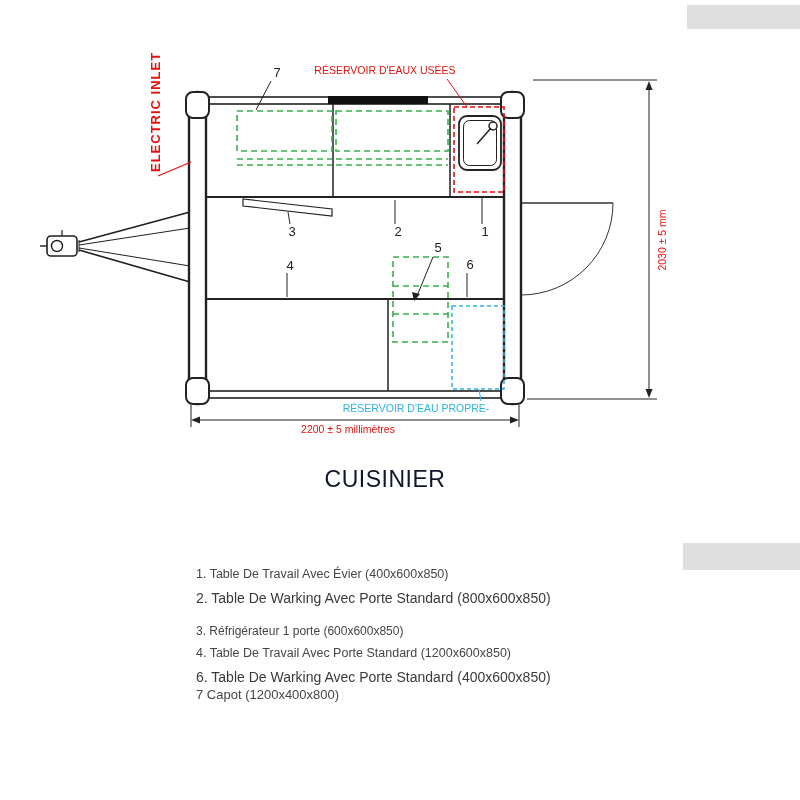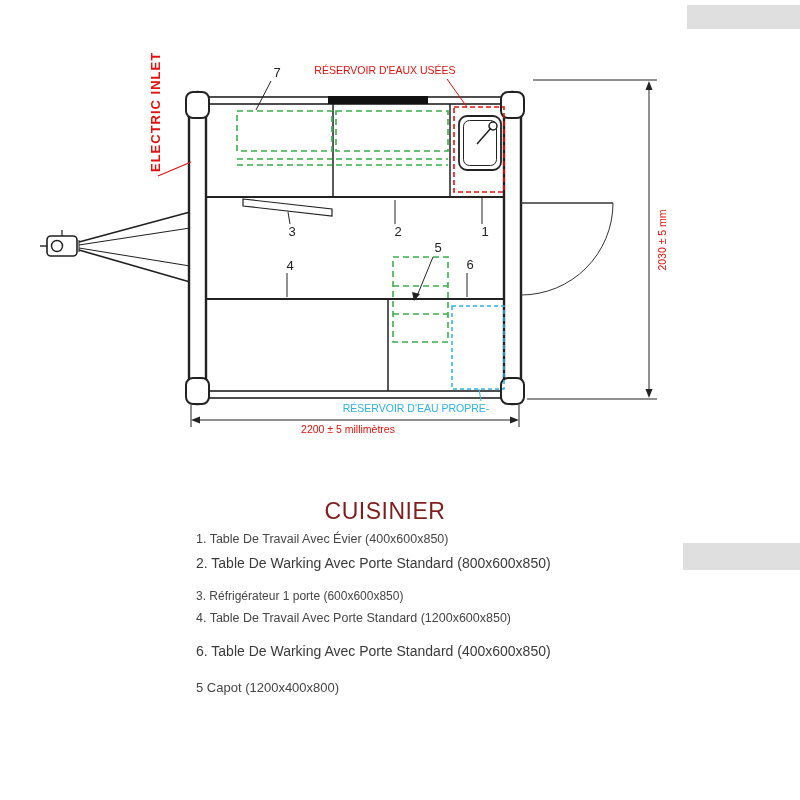--- a/index.html
+++ b/index.html
@@ -6,34 +6,34 @@
   body{
     width:800px;height:800px;background:#ffffff;overflow:hidden;
     font-family:"Liberation Sans", sans-serif;position:relative;
   }
   #canvas{position:relative;width:800px;height:800px;background:#fff;}
   svg{position:absolute;left:0;top:0;}
   .artifact{position:absolute;background:#d9d9d9;opacity:.85;}
   #artifact-top{left:687px;top:5px;width:113px;height:24px;}
   #artifact-mid{left:683px;top:543px;width:117px;height:27px;}
   #title{
-    position:absolute;left:0;top:498px;width:770px;text-align:center;
-    font-size:23px;letter-spacing:.5px;color:#7f1d1d;font-weight:400;
+    position:absolute;left:0;top:466px;width:770px;text-align:center;
+    font-size:23px;letter-spacing:.5px;color:#0f172a;font-weight:400;
   }
   #legend{
-    position:absolute;left:196px;top:532px;list-style:none;margin:0;padding:0;
+    position:absolute;left:196px;top:567px;list-style:none;margin:0;padding:0;
     color:#454545;
   }
   #legend li{white-space:nowrap;}
   .s1{font-size:12.5px;margin-bottom:9px;}
   .s2{font-size:14px;margin-bottom:18px;color:#3a3a3a;}
   .s3{font-size:12px;margin-bottom:8px;}
-  .s4{font-size:12.5px;margin-bottom:18px;}
+  .s4{font-size:12.5px;margin-bottom:9px;}
   .s5{font-size:14.5px;margin-bottom:7px;font-weight:bold;color:#2b2b2b;}
-  .s6{font-size:14px;margin-bottom:21px;color:#3a3a3a;}
+  .s6{font-size:14px;margin-bottom:2px;color:#3a3a3a;}
   .s7{font-size:13px;margin-bottom:8px;}
   text{font-family:"Liberation Sans", sans-serif;}
   .red-label{fill:#e8100c;}
   .cyan-label{fill:#2bb3e6;}
   .callout{fill:#222;font-size:13px;}
   .dimtext{fill:#e8100c;font-size:10.5px;}
 </style>
 </head>
 <body>
 
@@ -159,16 +159,16 @@
   </svg>
 
   <div id="title">CUISINIER</div>
 
   <ul id="legend">
     <li class="s1">1. Table De Travail Avec Évier (400x600x850)</li>
     <li class="s2">2. Table De Warking Avec Porte Standard (800x600x850)</li>
     <li class="s3">3. Réfrigérateur 1 porte (600x600x850)</li>
     <li class="s4">4. Table De Travail Avec Porte Standard (1200x600x850)</li>
     <li class="s6">6. Table De Warking Avec Porte Standard (400x600x850)</li>
-    <li class="s7">5 Capot (1200x400x800)</li>
+    <li class="s7">7 Capot (1200x400x800)</li>
   </ul>
 
 </div>
 
 </body></html>

